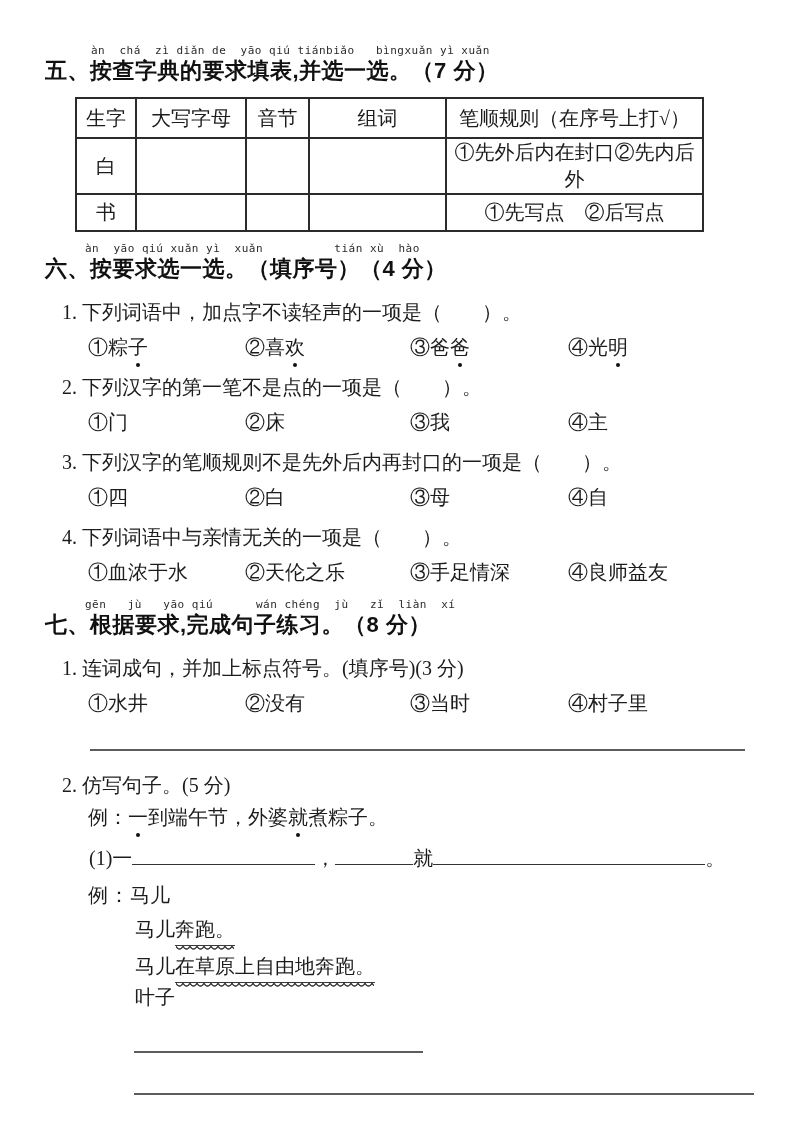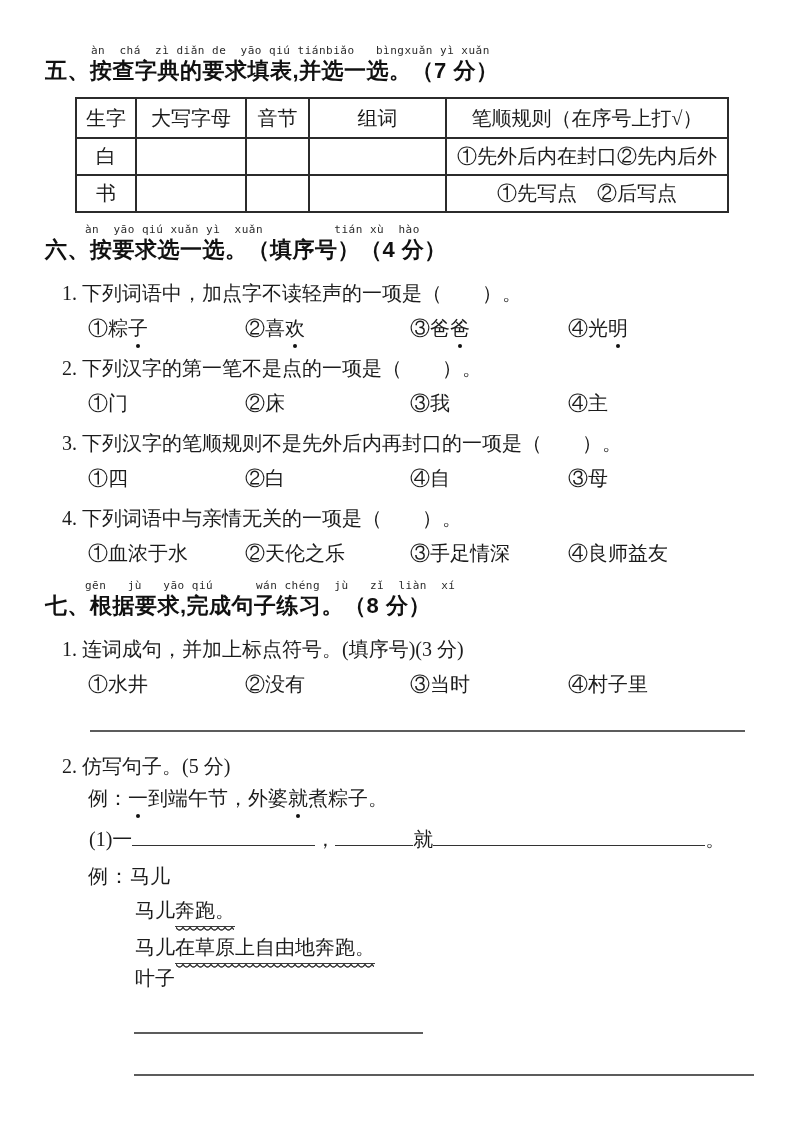--- a/index.html
+++ b/index.html
@@ -30,21 +30,21 @@
     border-collapse:collapse; margin:13px 0 0 30px;
     font-size:20px;
   }
   table.dict th, table.dict td {
     border:2px solid #2b2b2b; text-align:center; vertical-align:middle;
     font-weight:normal; padding:0 2px;
   }
   table.dict th { height:40px; }
   table.dict td { height:37px; }
   .col-zi { width:60px; } .col-dx { width:110px; } .col-yj { width:63px; }
-  .col-zc { width:137px; } .col-bs { width:282px; }
+  .col-zc { width:137px; } .col-bs { width:257px; }
 
   
   .stem { font-size:20px; line-height:28px; margin-left:17px; }
   .options {
     display:grid; grid-template-columns:157px 165px 158px auto;
     margin-left:43px; font-size:20px; line-height:28px;
   }
   .q { margin-top:12px; }
   .q .options { margin-top:7px; }
   #s6-questions .q:first-child { margin-top:16px; }
@@ -141,22 +141,22 @@
           <span class="option">②床</span>
           <span class="option">③我</span>
           <span class="option">④主</span>
         </div>
       </div>
       <div class="q">
         <div class="stem">3. 下列汉字的笔顺规则不是先外后内再封口的一项是（　　）。</div>
         <div class="options">
           <span class="option">①四</span>
           <span class="option">②白</span>
+          <span class="option">③母</span>
           <span class="option">④自</span>
-          <span class="option">③母</span>
         </div>
       </div>
       <div class="q">
         <div class="stem">4. 下列词语中与亲情无关的一项是（　　）。</div>
         <div class="options">
           <span class="option">①血浓于水</span>
           <span class="option">②天伦之乐</span>
           <span class="option">③手足情深</span>
           <span class="option">④良师益友</span>
         </div>

